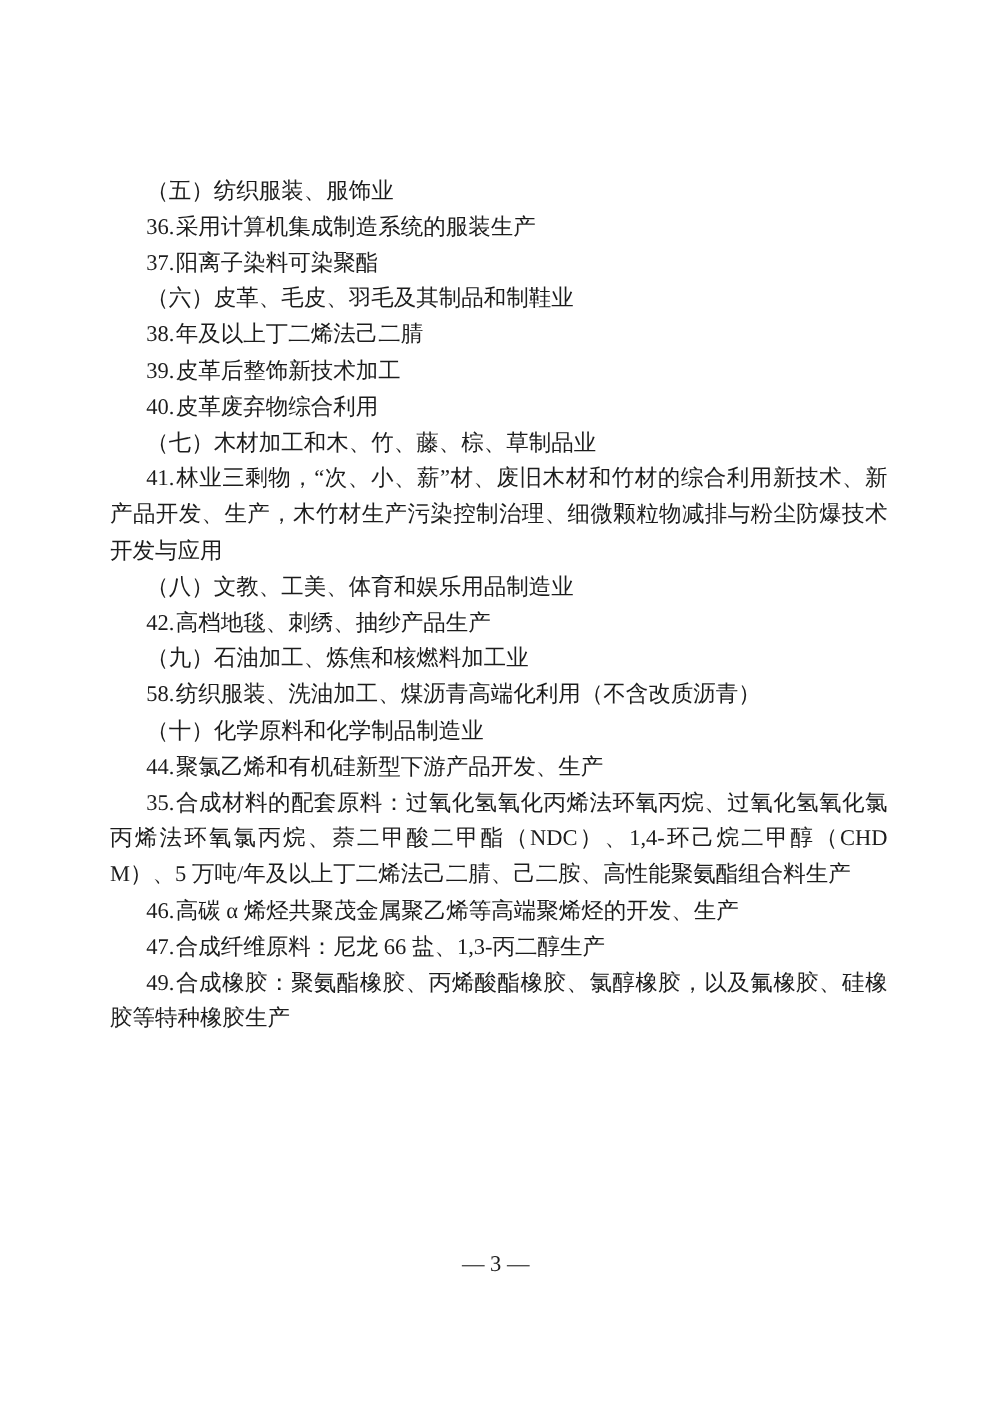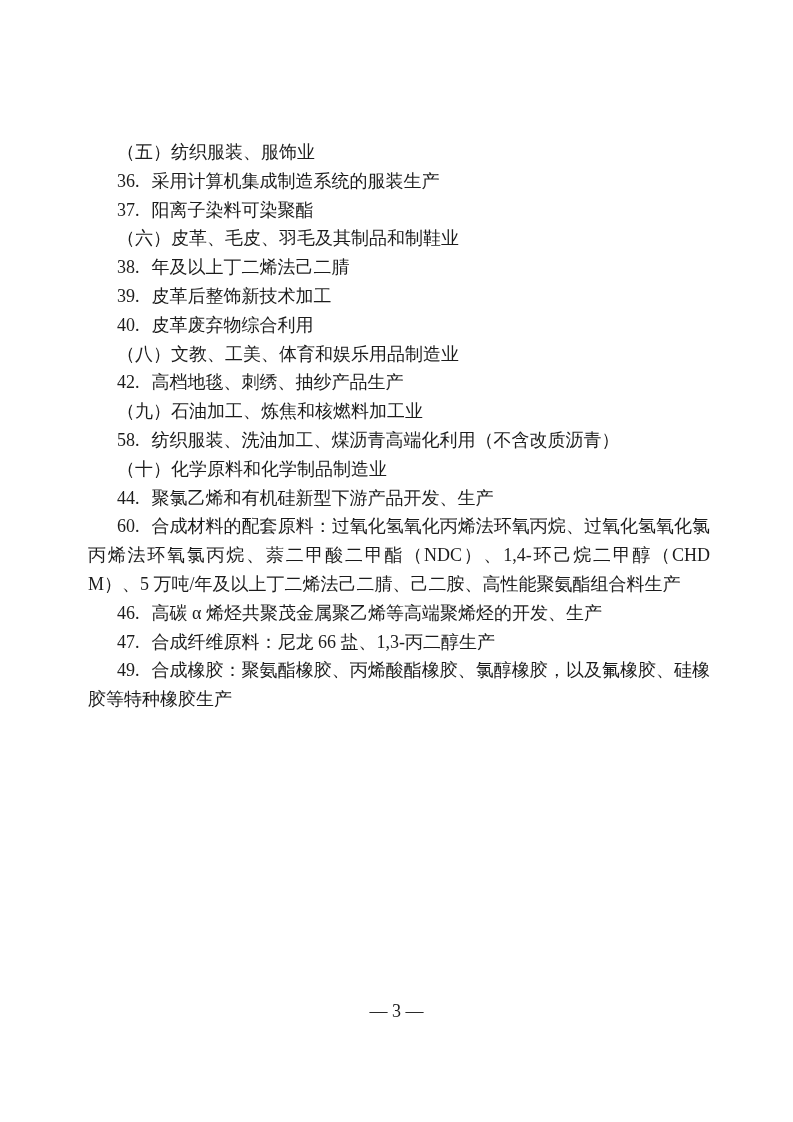--- a/index.html
+++ b/index.html
@@ -23,21 +23,21 @@
     font-size: 18px;
     line-height: 28.8px;
     text-align: justify;
     text-indent: 29px;
     word-break: break-all;
   }
   p.heading {
     font-family: "Liberation Sans", "DejaVu Sans", sans-serif;
     font-weight: normal;
   }
-  .num { margin-right: 12px; }
+  .num { margin-right: 1px; }
   .footer {
     position: absolute;
     left: 0;
     top: 1000px;
     width: 793px;
     text-align: center;
     font-size: 18px;
     line-height: 22px;
     color: #1c1c1c;
   }
@@ -57,39 +57,44 @@
   <div class="section">
     <p class="heading"><span class="h-text">（六）皮革、毛皮、羽毛及其制品和制鞋业</span></p>
 
   <p class="item"><span class="num">38.</span><span class="itext">年及以上丁二烯法己二腈</span></p>
 
   <p class="item"><span class="num">39.</span><span class="itext">皮革后整饰新技术加工</span></p>
 
   <p class="item"><span class="num">40.</span><span class="itext">皮革废弃物综合利用</span></p>
 </div>
 
+  <div class="section">
+    <p class="heading"><span class="h-text">（七）木材加工和木、竹、藤、棕、草制品业</span></p>
+
+  <p class="item"><span class="num">41.</span><span class="itext">林业三剩物，“次、小、薪”材、废旧木材和竹材的综合利用新技术、新产品开发、生产，木竹材生产污染控制治理、细微颗粒物减排与粉尘防爆技术开发与应用</span></p>
+</div>
 
   <div class="section">
     <p class="heading"><span class="h-text">（八）文教、工美、体育和娱乐用品制造业</span></p>
 
   <p class="item"><span class="num">42.</span><span class="itext">高档地毯、刺绣、抽纱产品生产</span></p>
 </div>
 
   <div class="section">
     <p class="heading"><span class="h-text">（九）石油加工、炼焦和核燃料加工业</span></p>
 
   <p class="item"><span class="num">58.</span><span class="itext">纺织服装、洗油加工、煤沥青高端化利用（不含改质沥青）</span></p>
 </div>
 
   <div class="section">
     <p class="heading"><span class="h-text">（十）化学原料和化学制品制造业</span></p>
 
   <p class="item"><span class="num">44.</span><span class="itext">聚氯乙烯和有机硅新型下游产品开发、生产</span></p>
 
-  <p class="item"><span class="num">60.</span><span class="itext">合成材料的配套原料：过氧化氢氧化丙烯法环氧丙烷、过氧化氢氧化氯丙烯法环氧氯丙烷、萘二甲酸二甲酯（NDC）、1,4-环己烷二甲醇（CHDM）、5 万吨/年及以上丁二烯法己二腈、己二胺、高性能聚氨酯组合料生产</span></p>
+  <p class="item"><span class="num">35.</span><span class="itext">合成材料的配套原料：过氧化氢氧化丙烯法环氧丙烷、过氧化氢氧化氯丙烯法环氧氯丙烷、萘二甲酸二甲酯（NDC）、1,4-环己烷二甲醇（CHDM）、5 万吨/年及以上丁二烯法己二腈、己二胺、高性能聚氨酯组合料生产</span></p>
 
   <p class="item"><span class="num">46.</span><span class="itext">高碳 α 烯烃共聚茂金属聚乙烯等高端聚烯烃的开发、生产</span></p>
 
   <p class="item"><span class="num">47.</span><span class="itext">合成纤维原料：尼龙 66 盐、1,3-丙二醇生产</span></p>
 
 
   <p class="item"><span class="num">49.</span><span class="itext">合成橡胶：聚氨酯橡胶、丙烯酸酯橡胶、氯醇橡胶，以及氟橡胶、硅橡胶等特种橡胶生产</span></p>
 </div>
 </div>
 

